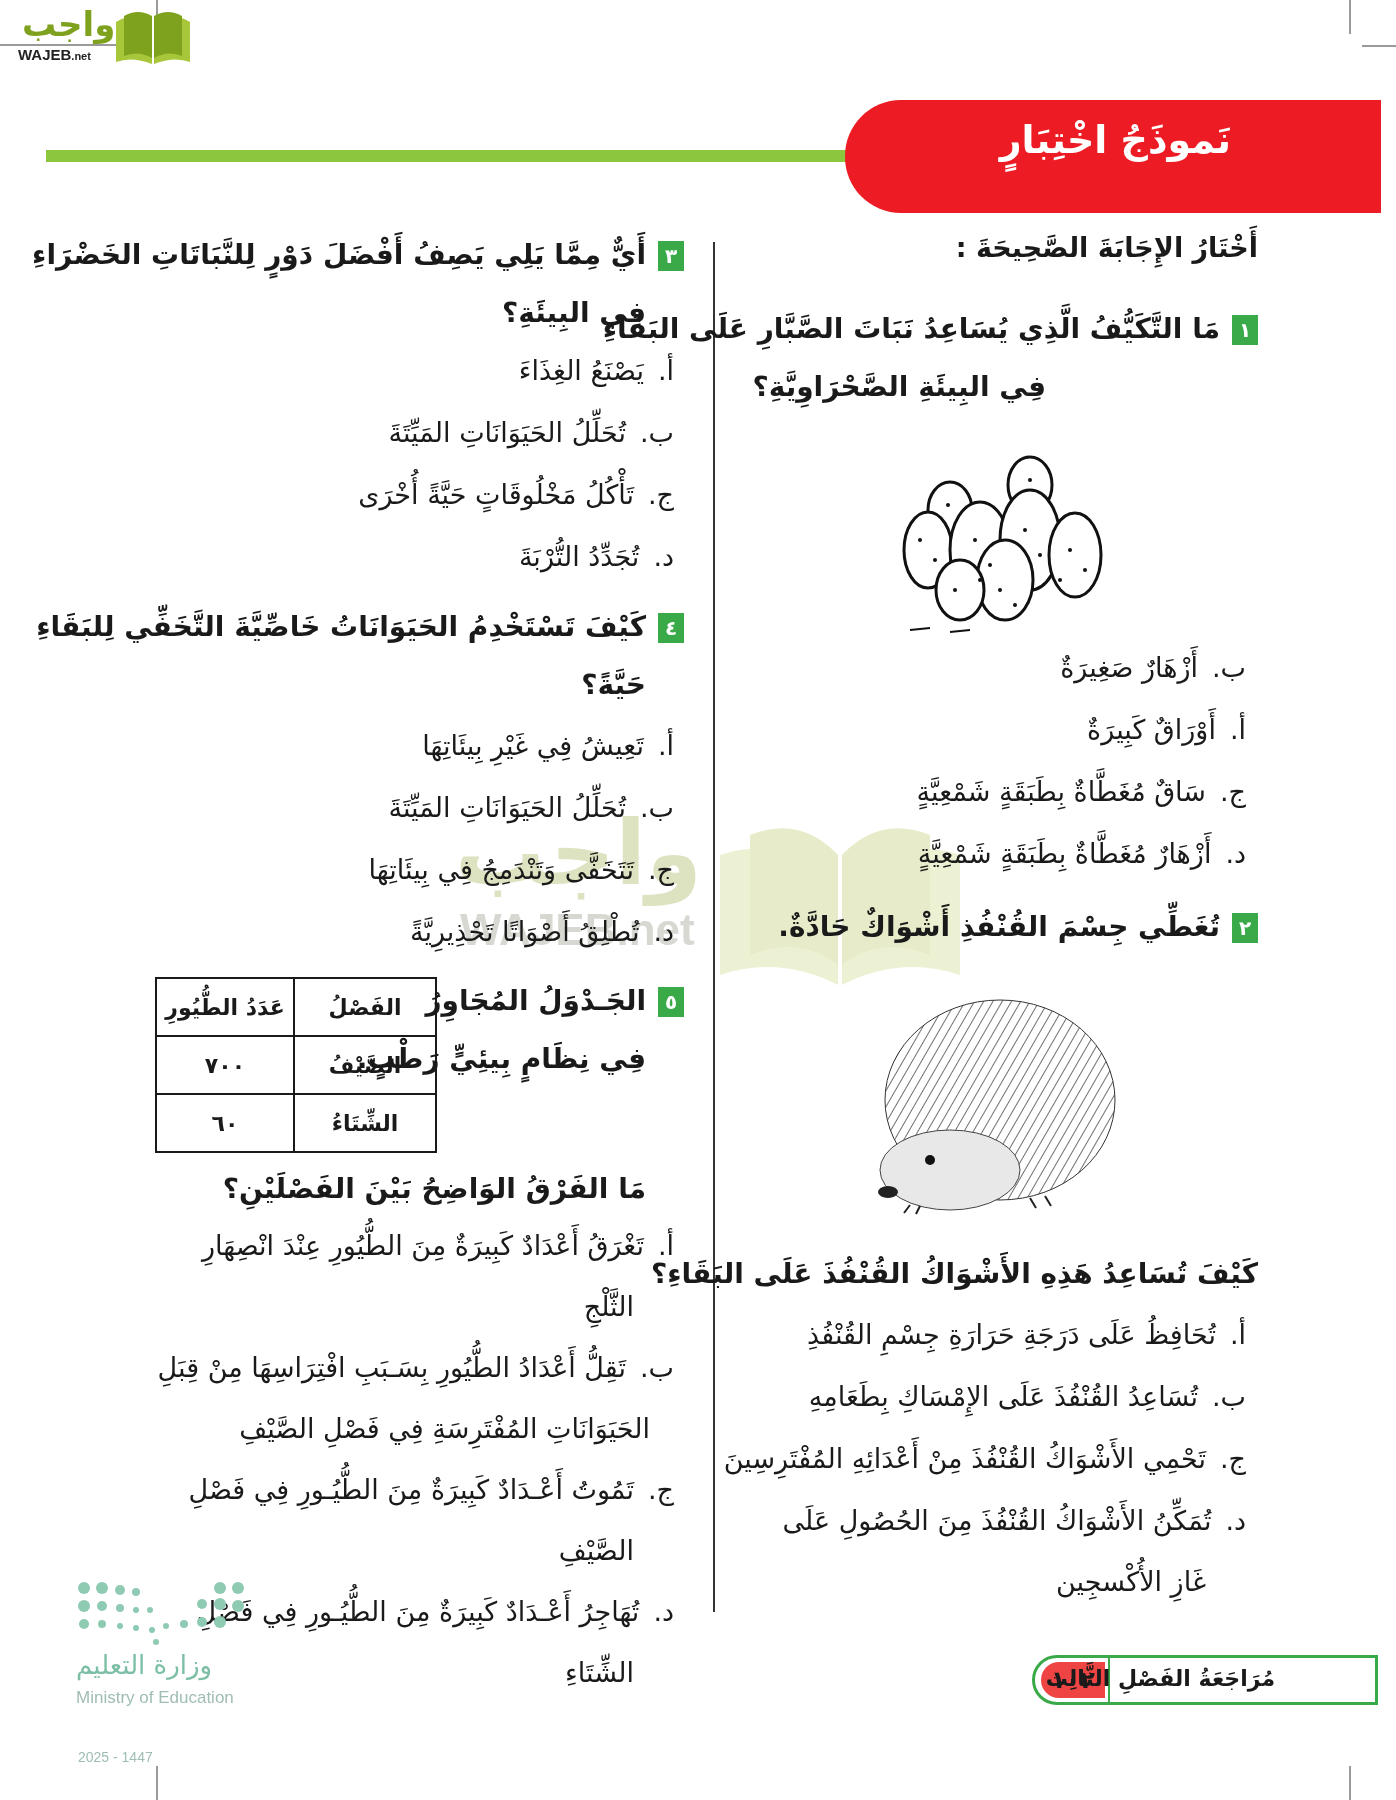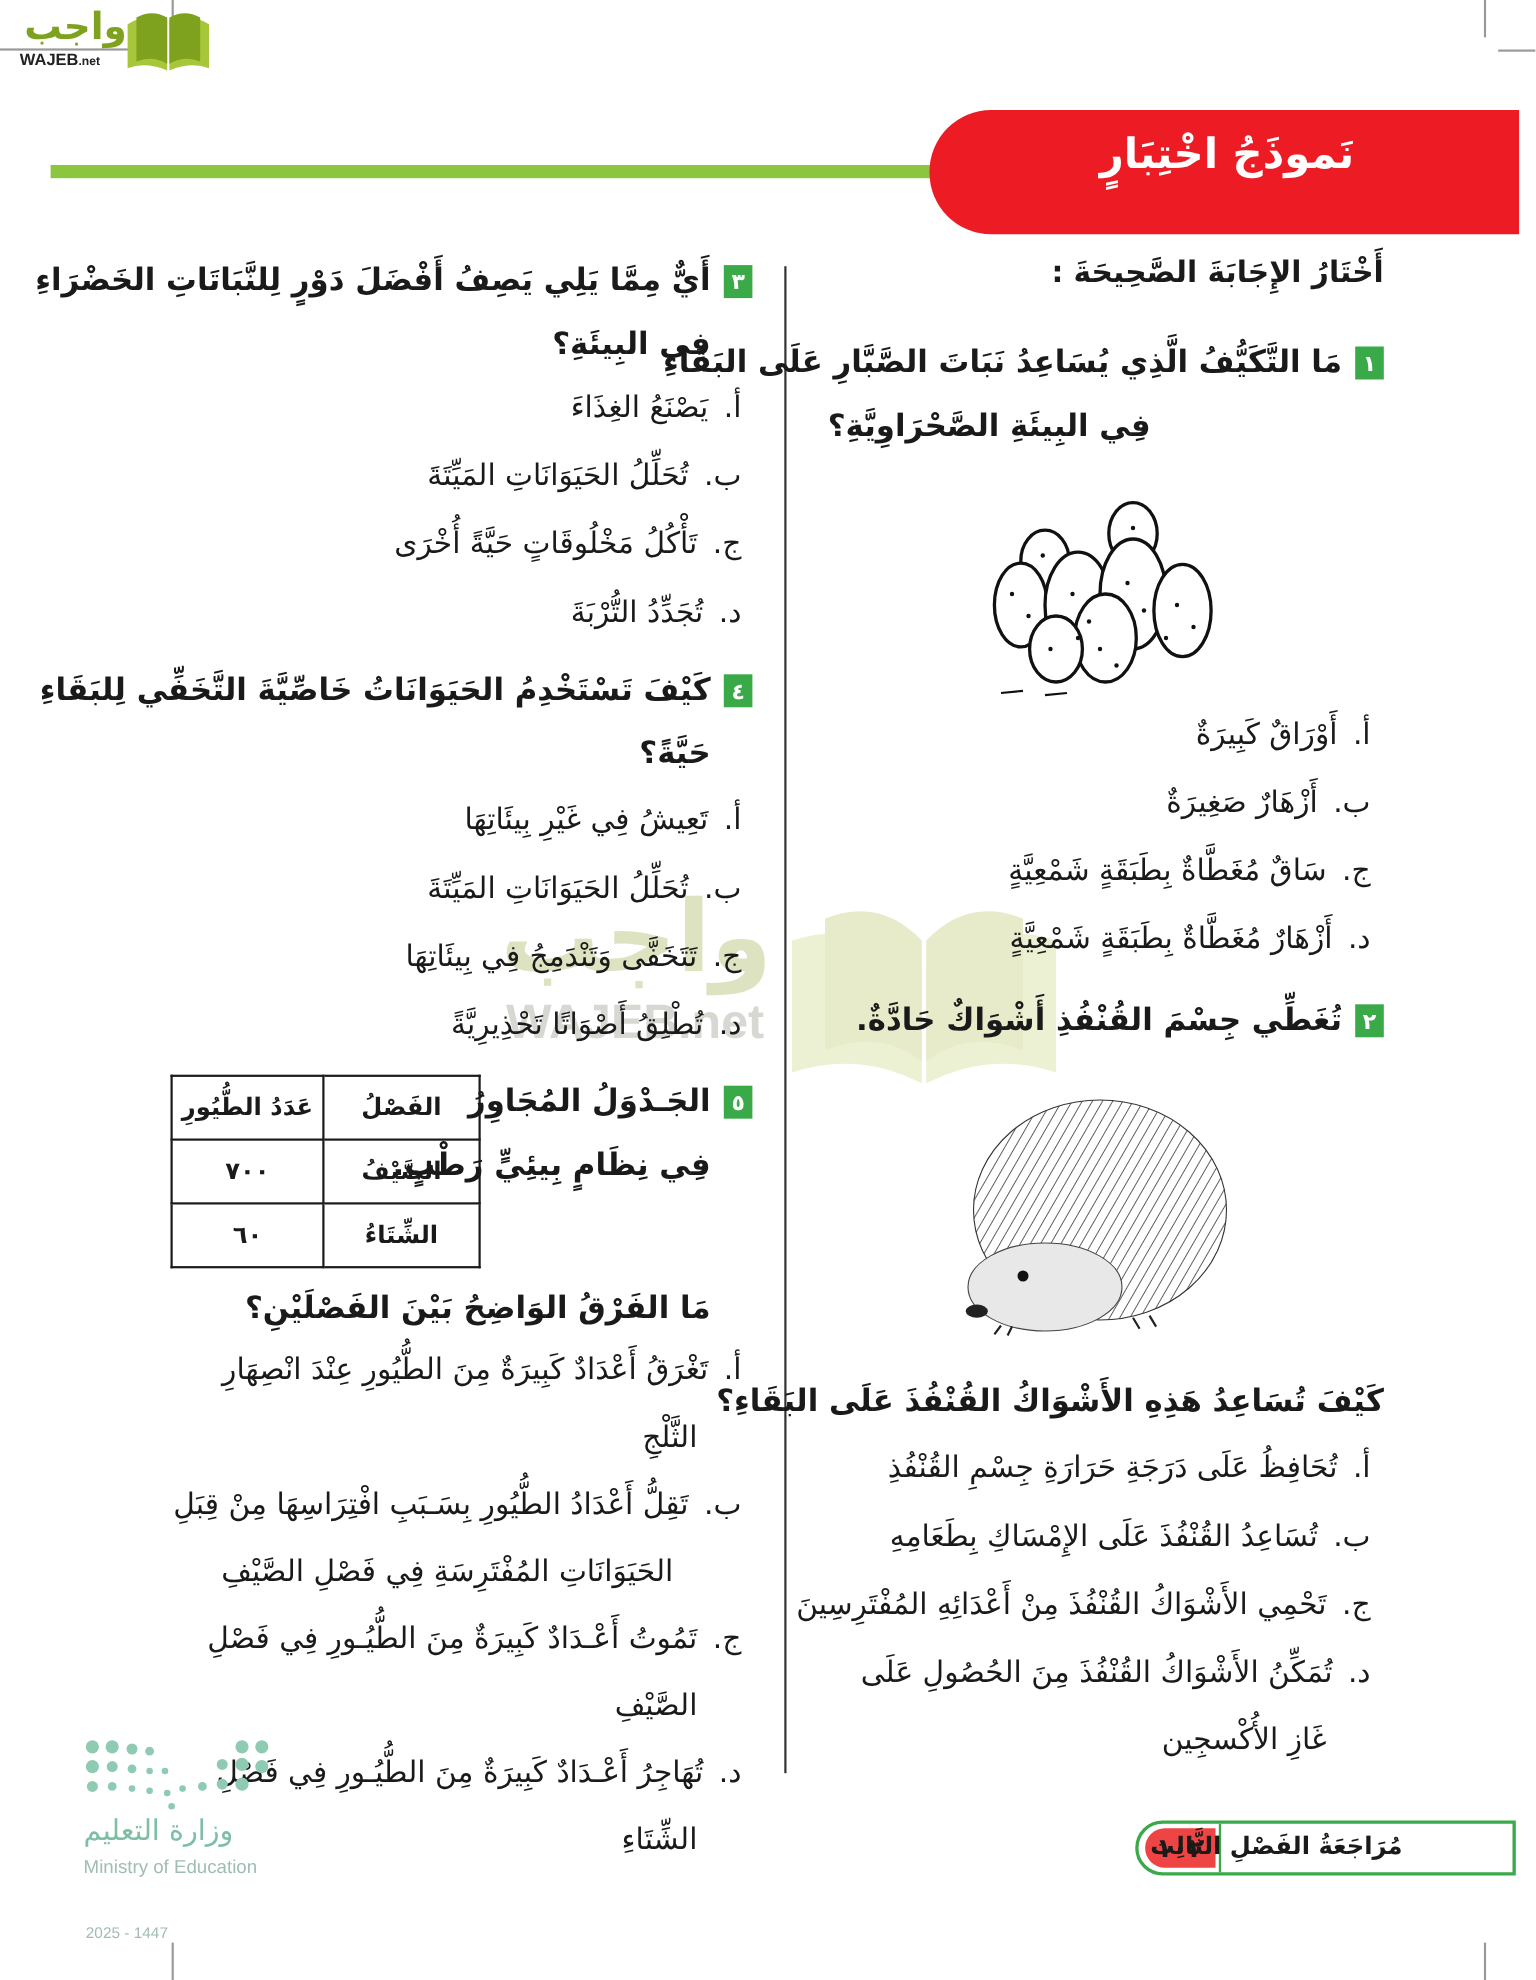--- a/index.html
+++ b/index.html
@@ -138,22 +138,22 @@
       <circle cx="75" cy="150" r="2"></circle>
       <circle cx="150" cy="40" r="2"></circle>
     <circle cx="68" cy="65" r="2"></circle>
       <circle cx="100" cy="140" r="2"></circle>
       <circle cx="180" cy="140" r="2"></circle>
   </g>
   <path d="M30 190 L50 188 M70 192 L90 190" stroke="#111" stroke-width="2"></path>
 </svg>
 
 <div class="abs rtl" style="right:150px;top:637px;">
+  <div class="opt"><span class="lbl">ب.</span><span>أَزْهَارٌ صَغِيرَةٌ</span></div>
   <div class="opt"><span class="lbl">أ.</span><span>أَوْرَاقٌ كَبِيرَةٌ</span></div>
-  <div class="opt"><span class="lbl">ب.</span><span>أَزْهَارٌ صَغِيرَةٌ</span></div>
   <div class="opt"><span class="lbl">ج.</span><span>سَاقٌ مُغَطَّاةٌ بِطَبَقَةٍ شَمْعِيَّةٍ</span></div>
   <div class="opt"><span class="lbl">د.</span><span>أَزْهَارٌ مُغَطَّاةٌ بِطَبَقَةٍ شَمْعِيَّةٍ</span></div>
 </div>
 
 <div class="abs rtl" style="right:138px;top:898px;">
   <div class="qline"><span class="qnum">٢</span><span>تُغَطِّي جِسْمَ القُنْفُذِ أَشْوَاكٌ حَادَّةٌ.</span></div>
 </div>
 
 <svg class="abs hedgehog" viewBox="0 0 270 270">
   <defs>
@@ -221,21 +221,21 @@
   </tr>
 </tbody>
   </table>
 
 <div class="abs rtl qline" style="right:750px;top:1160px;">مَا الفَرْقُ الوَاضِحُ بَيْنَ الفَصْلَيْنِ؟</div>
 
 <div class="abs rtl" style="right:722px;top:1215px;">
   <div class="opt"><span class="lbl">أ.</span><span>تَغْرَقُ أَعْدَادٌ كَبِيرَةٌ مِنَ الطُّيُورِ عِنْدَ انْصِهَارِ</span></div>
   <div class="opt-cont" style="margin-right:40px;">الثَّلْجِ</div>
   <div class="opt"><span class="lbl">ب.</span><span>تَقِلُّ أَعْدَادُ الطُّيُورِ بِسَـبَبِ افْتِرَاسِهَا مِنْ قِبَلِ</span></div>
-  <div class="opt-cont" style="margin-right:62px;">الحَيَوَانَاتِ المُفْتَرِسَةِ فِي فَصْلِ الصَّيْفِ</div>
+  <div class="opt-cont" style="margin-right:24px;">الحَيَوَانَاتِ المُفْتَرِسَةِ فِي فَصْلِ الصَّيْفِ</div>
   <div class="opt"><span class="lbl">ج.</span><span>تَمُوتُ أَعْـدَادٌ كَبِيرَةٌ مِنَ الطُّيُـورِ فِي فَصْلِ</span></div>
   <div class="opt-cont" style="margin-right:40px;">الصَّيْفِ</div>
   <div class="opt"><span class="lbl">د.</span><span>تُهَاجِرُ أَعْـدَادٌ كَبِيرَةٌ مِنَ الطُّيُـورِ فِي فَصْلِ</span></div>
   <div class="opt-cont" style="margin-right:40px;">الشِّتَاءِ</div>
 </div>
 
 <svg class="abs moe-dots" viewBox="0 0 180 70">
   <g fill="#8fcab3">
     <circle cx="8" cy="8" r="6"></circle>
       <circle cx="26" cy="8" r="6"></circle>

